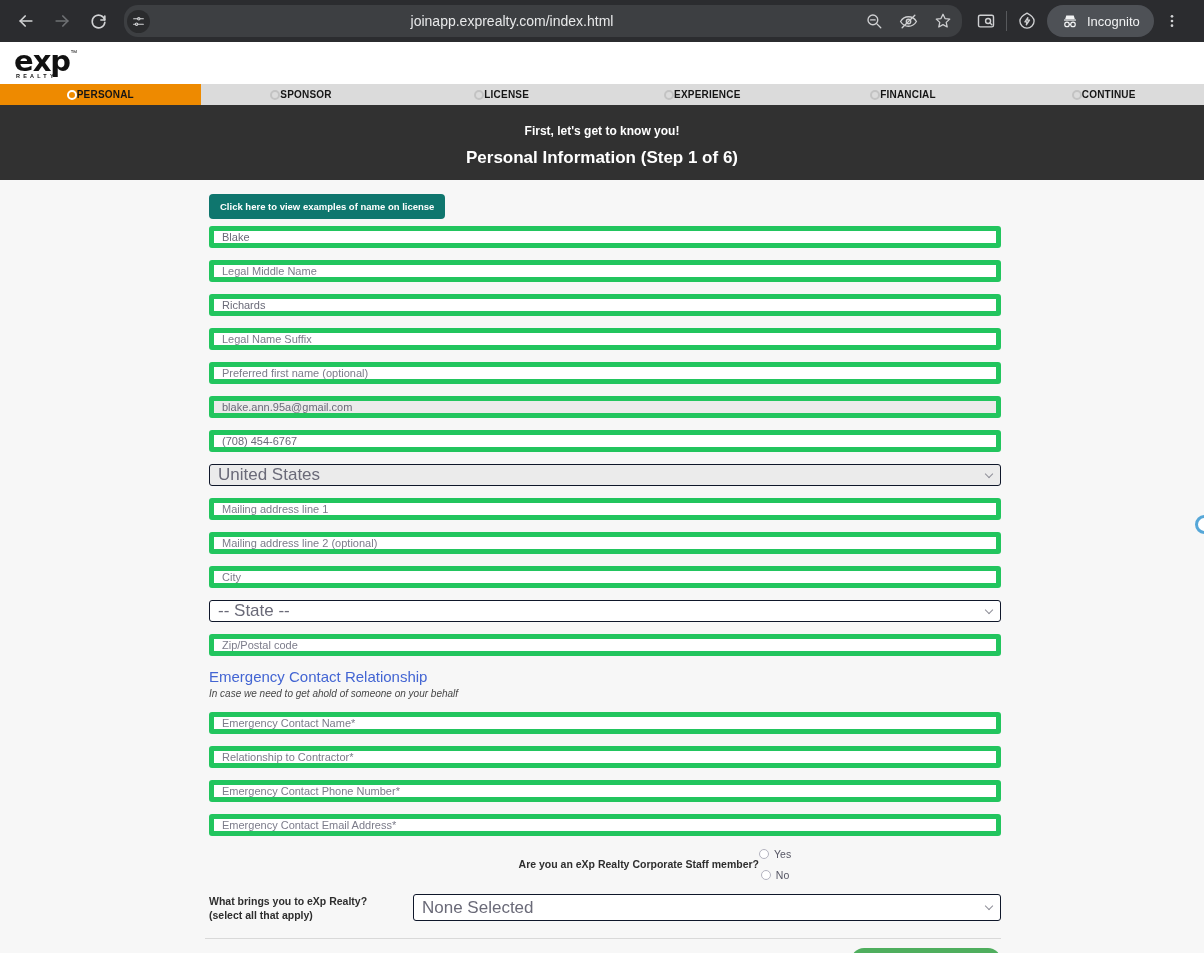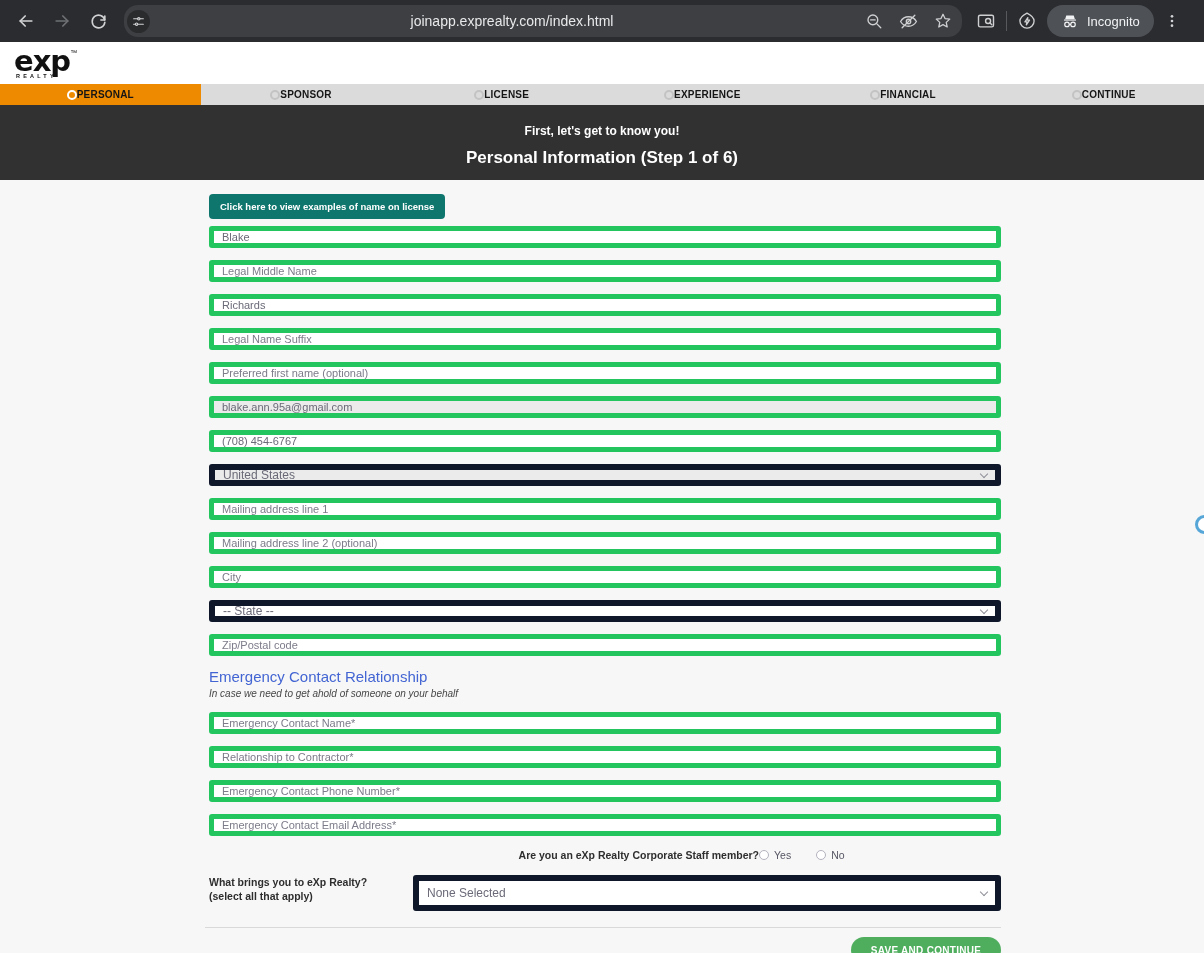--- a/index.html
+++ b/index.html
@@ -69,40 +69,40 @@
     font-family:"Liberation Sans", sans-serif;
   }
   .f-input {
     width:100%; height:22px; border:5px solid #22c55e; border-radius:3px; background:#fff;
     font-size:11px; color:#6a6a78; padding:0 8px; margin-bottom:12px; display:block;
     font-family:"Liberation Sans", sans-serif; outline:none;
   }
   .f-input::placeholder { color:#7c7c8a; opacity:1; }
   .f-input.readonly { background:#ebebeb; }
   .f-select {
-    width:100%; height:22px; border:6px solid #0f172a; border-radius:3px; background:#fff;
-    font-size:12px; color:#6a6a78; padding:0 8px; margin-bottom:12px;
+    width:100%; height:22px; border:1px solid #0f172a; border-radius:3px; background:#fff;
+    font-size:17px; color:#6a6a78; padding:0 8px; margin-bottom:12px;
     display:flex; align-items:center; justify-content:space-between; cursor:pointer;
   }
   .f-select.gray { background:#ebebeb; }
   .chev { border:solid #8f8f99; border-width:0 1.5px 1.5px 0; display:inline-block; padding:2.5px; transform:rotate(45deg); margin-top:-3px; }
 
   .ec-heading { color:#4365d3; font-size:15px; margin:4px 0 3px 0; font-weight:normal; }
   .ec-sub { font-size:10px; font-style:italic; color:#474747; margin-bottom:13px; }
 
   .q-row { display:flex; align-items:center; margin:6px 0 13px 0;text-align:right; }
   .q-label { font-size:10.5px; font-weight:bold; color:#2e2e2e; line-height:1.35; }
   .staff-label { width:550px; }
-  .radio-group { display:flex; align-items:center; gap:25px; }
+  .radio-group { display:flex; align-items:center; gap:9px;flex-direction:column; }
   .radio-opt { display:flex; align-items:center; gap:5px; font-size:10.5px; color:#565664; }
   .radio-circle { width:10px; height:10px; border-radius:50%; border:1px solid #b3b3bf; background:#fff; }
 
   .brings-row { display:flex; align-items:flex-start; margin-bottom:0; }
   .brings-label { width:204px; padding-right:10px; }
-  .brings-select { flex:1; height:36px; margin-bottom:0; }
+  .brings-select { flex:1; height:27px; margin-bottom:0; }
 
   .divider { border-top:1px solid #d9d9d9; margin:16px 0 0 -4px; }
   .save-row { display:flex; justify-content:flex-end; }
   .save-btn {
     margin-top:9px; width:150px; height:26px; border:none; border-radius:13px; background:#4fae5e;
     color:#fff; font-size:10px; font-weight:bold; letter-spacing:.3px; cursor:pointer;
     font-family:"Liberation Sans", sans-serif;
   }
 
   .a11y-widget {

